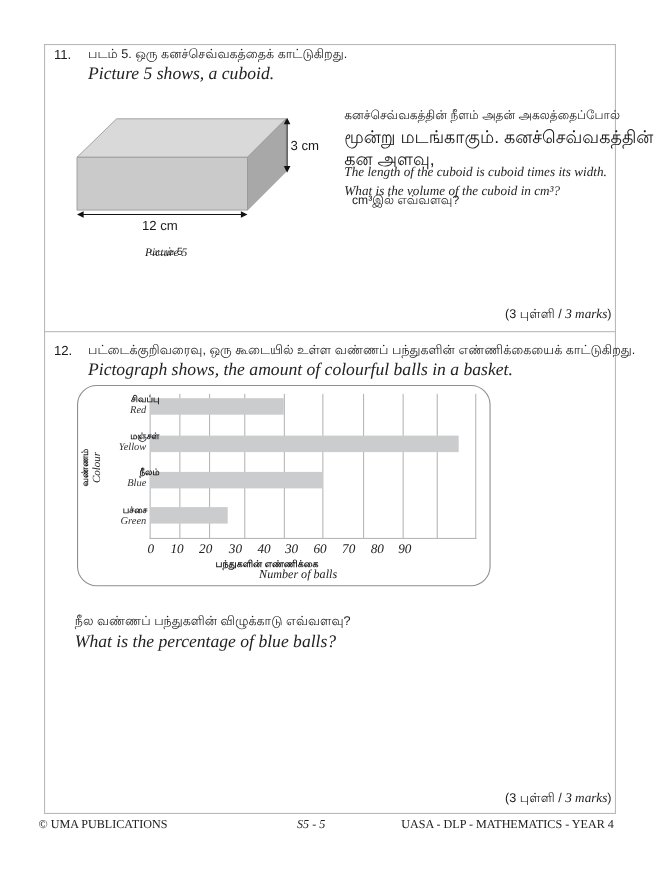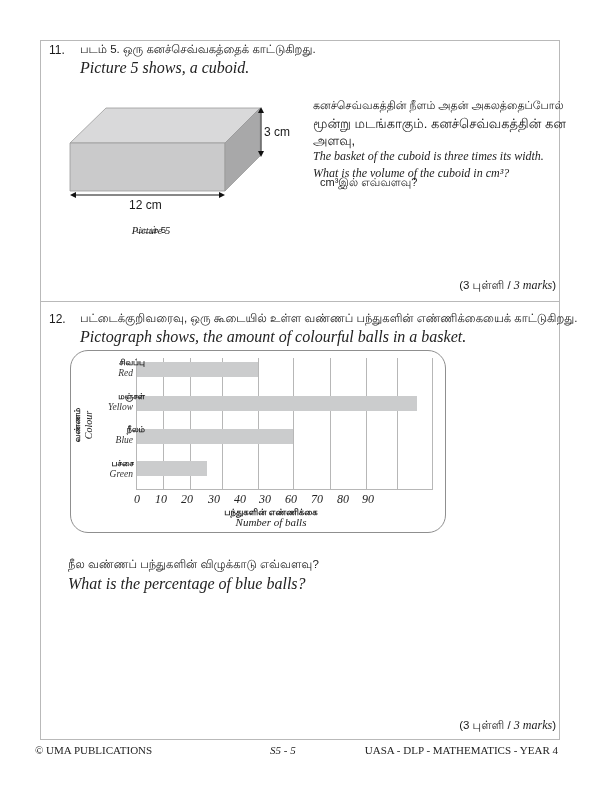--- a/index.html
+++ b/index.html
@@ -47,23 +47,23 @@
   <line x1="14" y1="95" x2="161" y2="95" stroke="#111" stroke-width="1"></line>
   <polygon points="10,95 16,92 16,98" fill="#111"></polygon>
   <polygon points="165,95 159,92 159,98" fill="#111"></polygon>
 </svg>
 <div class="abs sans" style="left:264px; top:125px; font-size:12px;">3 cm</div>
 <div class="abs sans" style="left:129px; top:198px; font-size:12px;">12 cm</div>
 <div class="abs sans" style="left:131px; top:214px; font-size:9.5px; width:40px; text-align:center;margin-top:10px;">படம் 5</div>
 <div class="abs serif-it" style="left:121px; top:225px; font-size:10.5px; width:60px; text-align:center;">Picture 5</div>
 
 <div class="abs qtxt" style="left:313px; top:99px; font-size:11px;">கனச்செவ்வகத்தின் நீளம் அதன் அகலத்தைப்போல்</div>
-<div class="abs qtxt" style="left:313px; top:116px; font-size:13px;">மூன்று மடங்காகும். கனச்செவ்வகத்தின் கன அளவு,</div>
+<div class="abs qtxt" style="left:313px; top:116px; font-size:16px;">மூன்று மடங்காகும். கனச்செவ்வகத்தின் கன அளவு,</div>
 <div class="abs qtxt" style="left:320px; top:133px; font-size:11px;margin-top:43px;">cm³இல் எவ்வளவு?</div>
-<div class="abs serif-it" style="left:313px; top:149px; font-size:12px; color:#222;">The basket of the cuboid is three times its width.</div>
+<div class="abs serif-it" style="left:313px; top:149px; font-size:12px; color:#222;">The length of the cuboid is cuboid times its width.</div>
 <div class="abs serif-it" style="left:313px; top:166px; font-size:12px; color:#222;">What is the volume of the cuboid in cm³?</div>
 
 <div class="abs marks" style="right:44px; top:278px;">
   <span>(3 புள்ளி / </span><span class="it">3 marks</span><span>)</span>
 </div>
 
 <div class="abs qnum" style="left:49px; top:312px;">12.</div>
 <div class="abs qtxt" style="left:80px; top:312px;">பட்டைக்குறிவரைவு, ஒரு கூடையில் உள்ள வண்ணப் பந்துகளின் எண்ணிக்கையைக் காட்டுகிறது.</div>
 <div class="abs serif-it qen" style="left:80px; top:328px;">Pictograph shows, the amount of colourful balls in a basket.</div>
 
@@ -104,21 +104,21 @@
 <div class="abs tick" style="left:155px; top:492px;">10</div>
 <div class="abs tick" style="left:181px; top:492px;">20</div>
 <div class="abs tick" style="left:208px; top:492px;">30</div>
 <div class="abs tick" style="left:234px; top:492px;">40</div>
 <div class="abs tick" style="left:259px; top:492px;">30</div>
 <div class="abs tick" style="left:285px; top:492px;">60</div>
 <div class="abs tick" style="left:311px; top:492px;">70</div>
 <div class="abs tick" style="left:337px; top:492px;">80</div>
 <div class="abs tick" style="left:362px; top:492px;">90</div>
 
-<div class="abs" style="left:196px; top:507px; width:150px; text-align:center; font-size:8.5px; font-weight:bold;">பந்துகளின் எண்ணிக்கை</div>
+<div class="abs" style="left:196px; top:507px; width:150px; text-align:left; font-size:8.5px; font-weight:bold;">பந்துகளின் எண்ணிக்கை</div>
 <div class="abs serif-it" style="left:196px; top:516px; width:150px; text-align:center; font-size:11px;">Number of balls</div>
 
 <div class="abs qtxt" style="left:68px; top:558px;">நீல வண்ணப் பந்துகளின் விழுக்காடு எவ்வளவு?</div>
 <div class="abs serif-it qen" style="left:68px; top:575px;">What is the percentage of blue balls?</div>
 
 <div class="abs marks" style="right:44px; top:718px;">
   <span>(3 புள்ளி / </span><span class="it">3 marks</span><span>)</span>
 </div>
 
 <div class="abs footer" style="left:35px; top:744px;">© UMA PUBLICATIONS</div>

